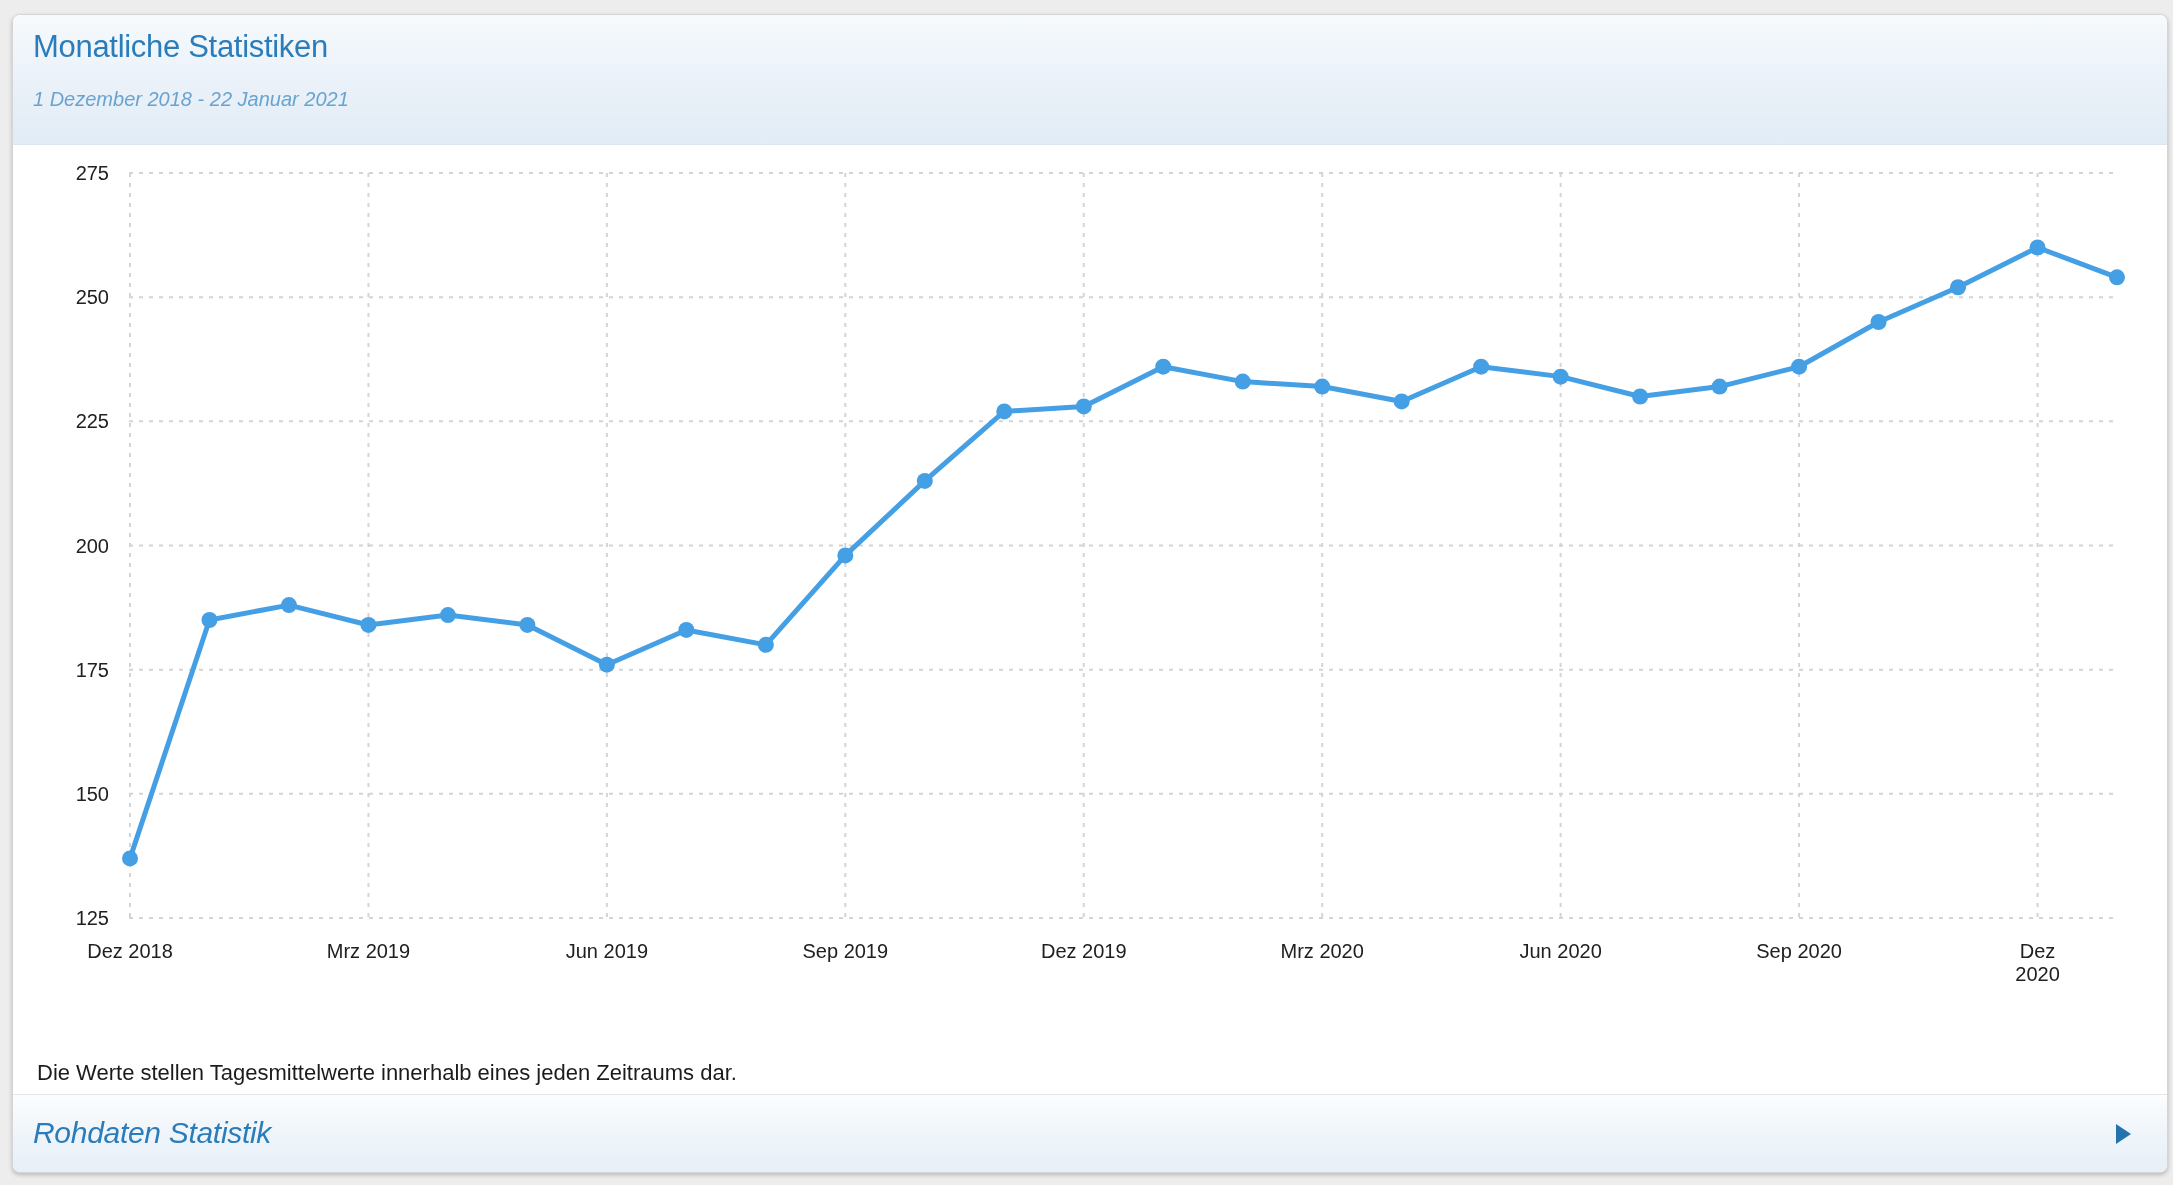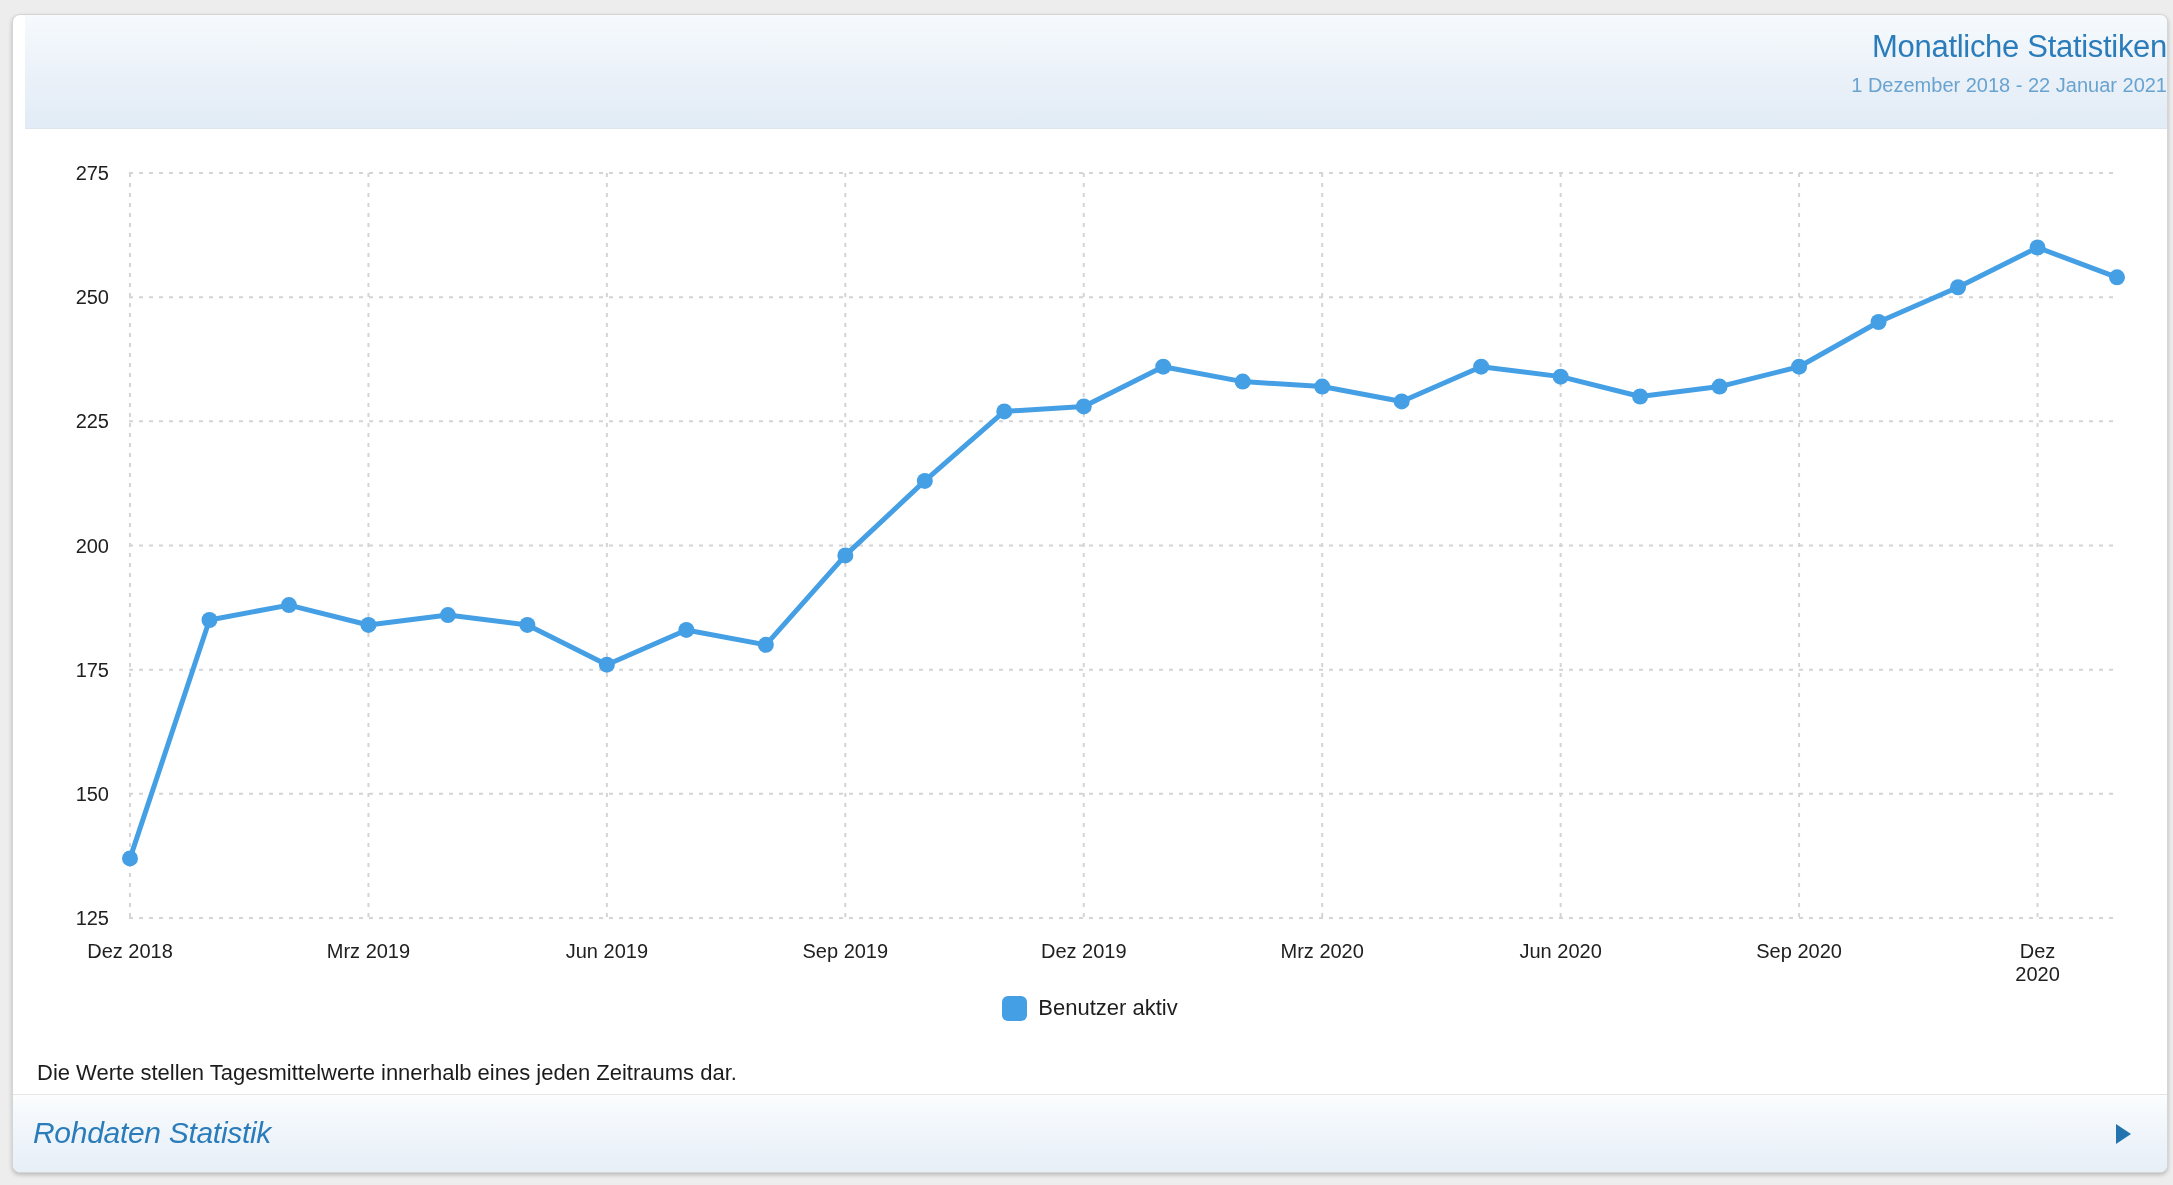--- a/index.html
+++ b/index.html
@@ -13,39 +13,39 @@
     position:absolute;left:12px;top:14px;
     width:2156px;height:1159px;
     background:#ffffff;
     border:1px solid #d5d5d5;
     border-radius:8px;
     box-shadow:0 2px 4px rgba(0,0,0,0.22);
     box-sizing:border-box;
     overflow:hidden;
   }
   .card-header{
-    position:absolute;left:12px;top:0;right:0;
-    height:114px;
+    position:absolute;left:0;top:0;right:0;
+    height:130px;
     background:linear-gradient(to bottom,#f6fafd 0%,#e9f0f8 60%,#e2ecf6 100%);
     border-bottom:1px solid #dde6ef;
     box-sizing:border-box;
     padding:14px 0 0 20px;
-    text-align:right;
   }
   .card-title{
     font-size:31px;
     color:#2a7cba;
     line-height:36px;
     letter-spacing:-0.3px;
   }
   .card-subtitle{
     font-size:20px;
     color:#69a3cf;
     line-height:24px;
-    margin-top:8px;
+    margin-top:22px;
+    font-style:italic;
   }
   .chart-svg{
     position:absolute;left:0;top:113px;
     width:2154px;height:870px;
   }
   .ytick,.xtick{
     font-family:"Liberation Sans","DejaVu Sans",sans-serif;
     font-size:20px;
     fill:#202020;
   }
@@ -159,24 +159,20 @@
       <circle cx="1547.64" cy="248.63333333333333" r="8" fill="#459fe4"></circle>
       <circle cx="1627.12" cy="268.5" r="8" fill="#459fe4"></circle>
       <circle cx="1706.6" cy="258.5666666666667" r="8" fill="#459fe4"></circle>
       <circle cx="1786.08" cy="238.70000000000005" r="8" fill="#459fe4"></circle>
       <circle cx="1865.56" cy="194" r="8" fill="#459fe4"></circle>
       <circle cx="1945.04" cy="159.23333333333335" r="8" fill="#459fe4"></circle>
       <circle cx="2024.52" cy="119.5" r="8" fill="#459fe4"></circle>
       <circle cx="2104" cy="149.29999999999995" r="8" fill="#459fe4"></circle>
     </svg>
 
-  <div class="legend-row">
-    <div class="legend-swatch" style="background: rgb(69, 159, 228);"></div>
-    <div class="legend-label">Benutzer aktiv</div>
-  </div>
 
   <div class="footnote">Die Werte stellen Tagesmittelwerte innerhalb eines jeden Zeitraums dar.</div>
 
   <div class="footer-bar">
     <div class="footer-title">Rohdaten Statistik</div>
     <div class="expand-arrow"></div>
   </div>
 
 </div>
 

